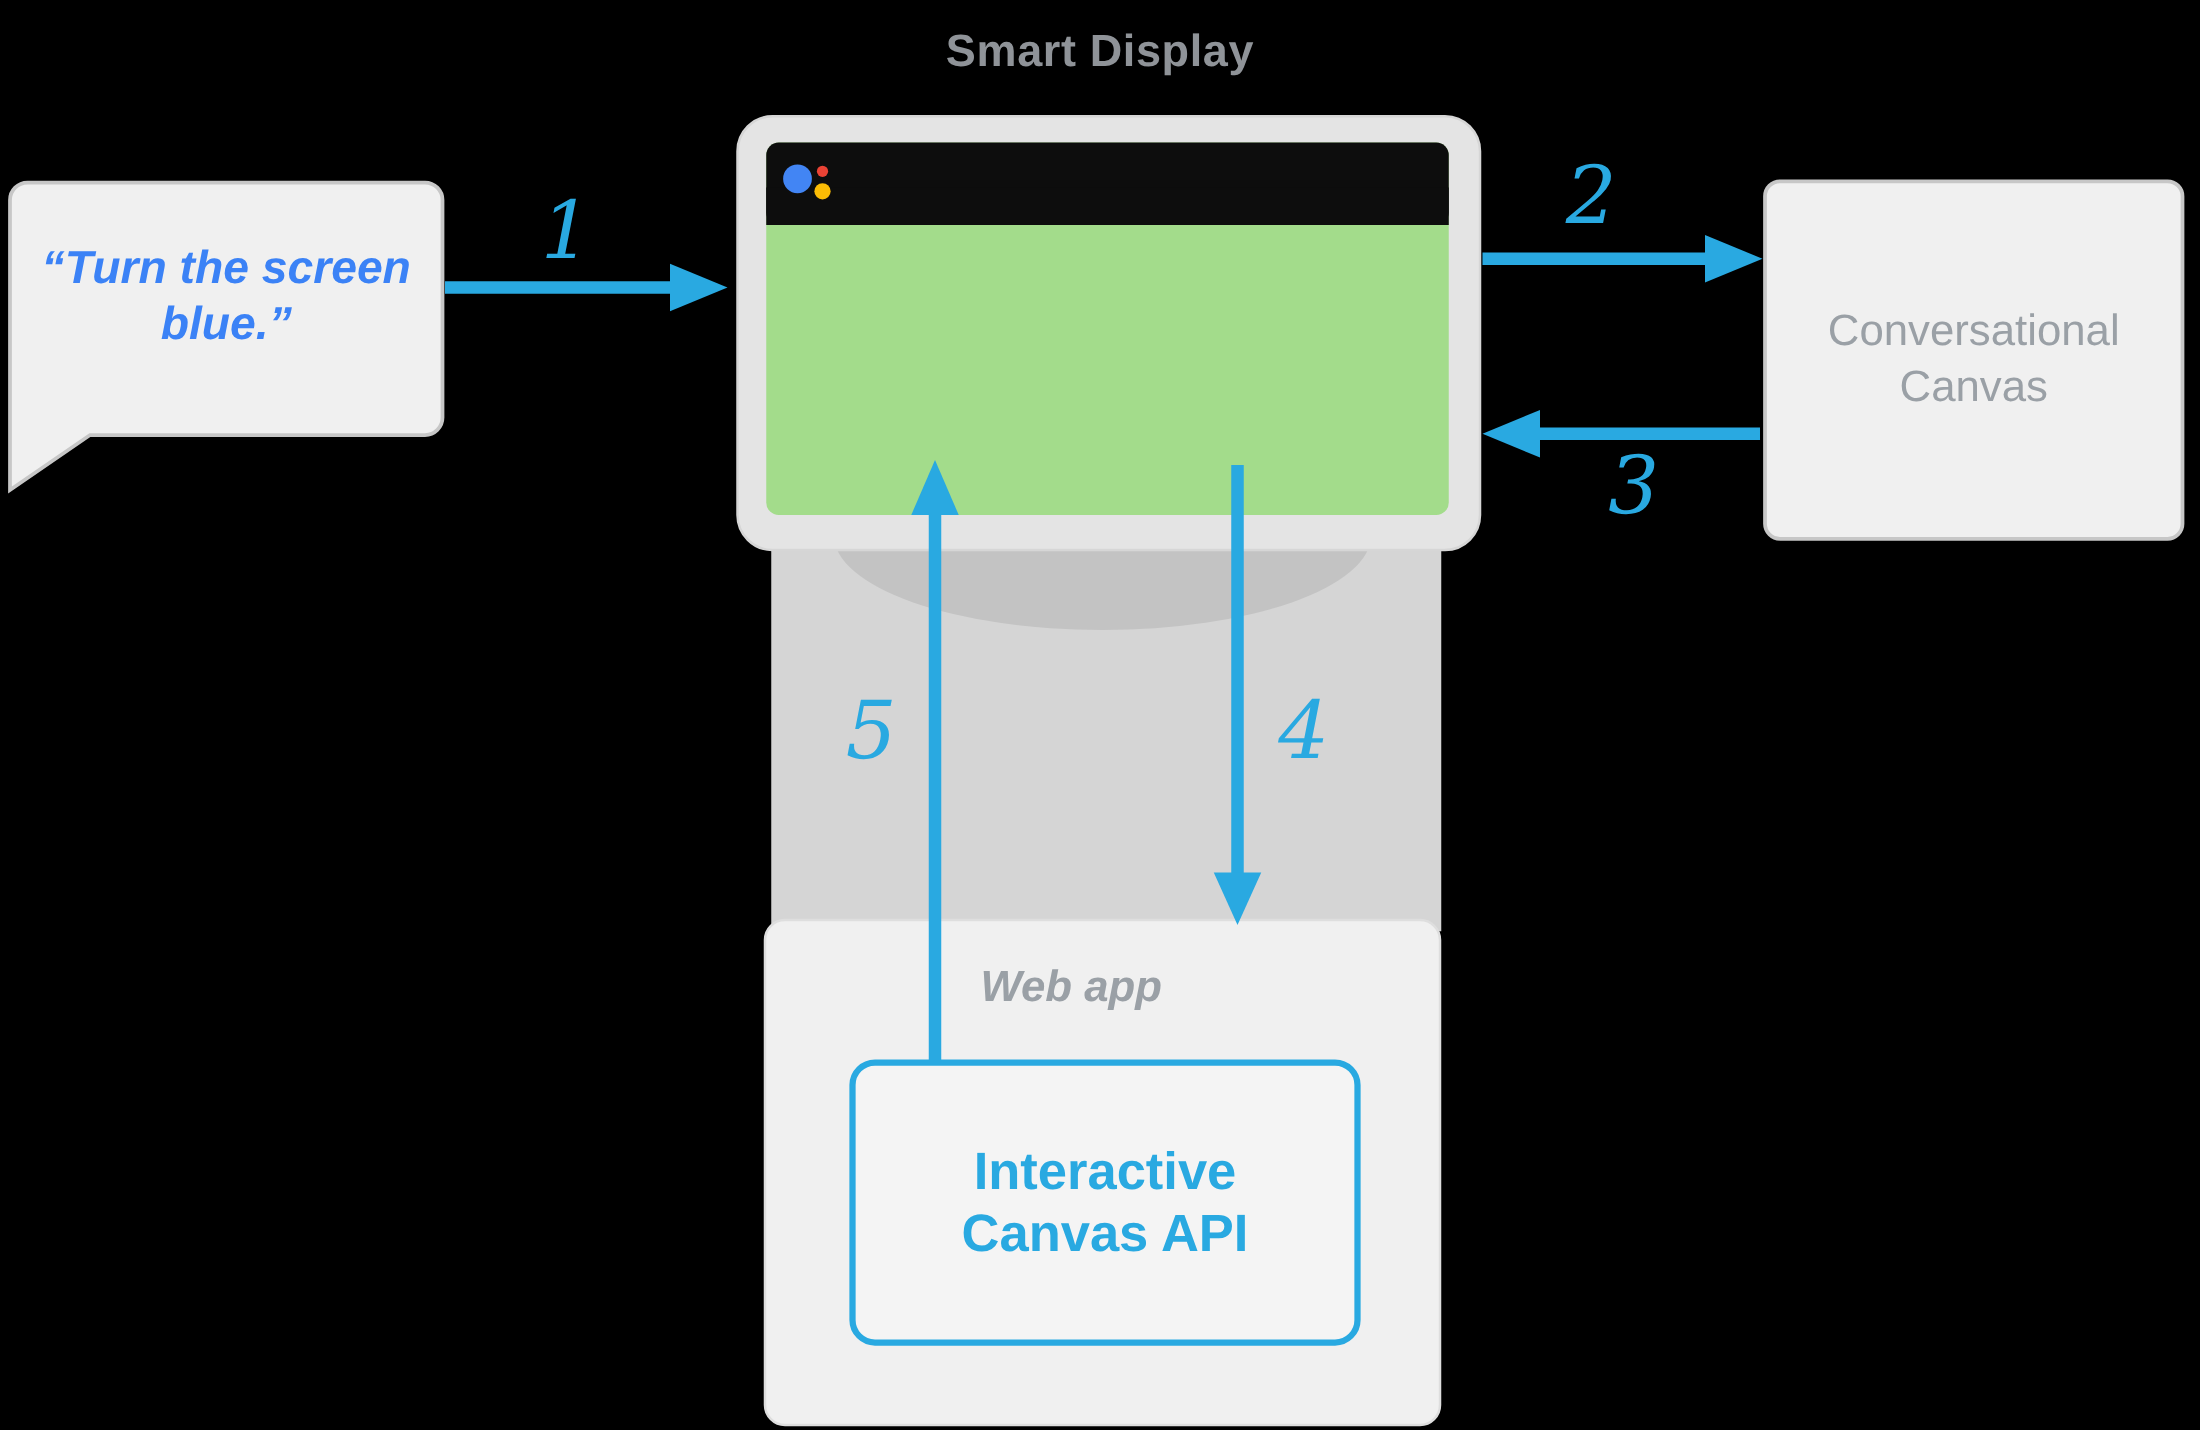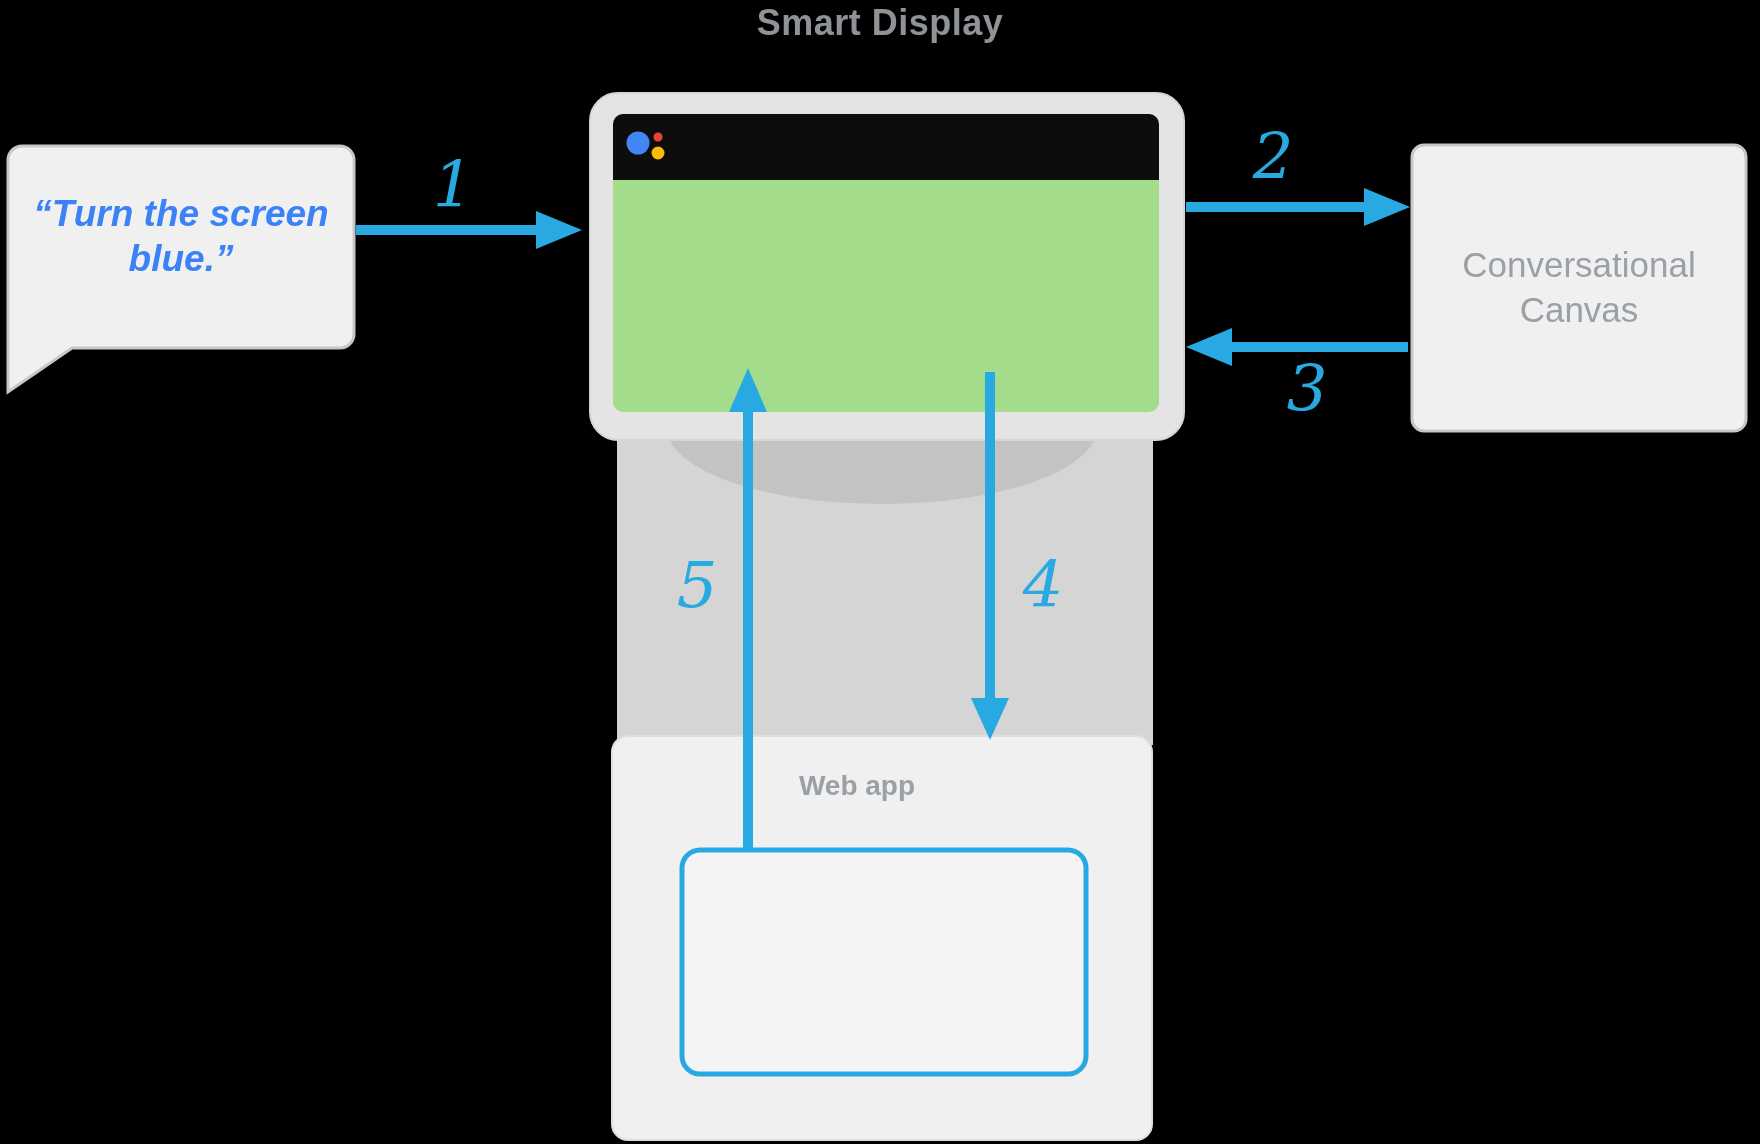--- a/index.html
+++ b/index.html
@@ -7,34 +7,34 @@
     position:relative;
     width:1760px;height:1144px;
     background:#000;
     overflow:hidden;
     font-family:"Liberation Sans", sans-serif;
   }
   #shapes{position:absolute;left:0;top:0;z-index:1;}
   .txt{position:absolute;z-index:10;color:#9aa0a6;}
   .center-flex{display:flex;align-items:center;justify-content:center;text-align:center;}
   #title{
-    left:0;top:2px;width:1760px;text-align:center;
+    left:0;top:20px;width:1760px;text-align:center;
     font-size:36px;font-weight:bold;color:#8f9398;letter-spacing:.5px;
   }
   #bubble-text{
     left:18px;top:138px;width:326px;height:196px;
     font-size:37px;font-weight:600;line-height:1.22;color:#3b82f6;font-style:italic;
   }
   #conv-text{
     left:1418px;top:149px;width:322px;height:278px;
     font-size:35px;font-weight:500;line-height:1.28;color:#9aa0a6;
   }
   #webapp-text{
     left:612px;top:770px;width:490px;text-align:center;
-    font-size:28px;font-weight:600;color:#9aa0a6;
+    font-size:35px;font-weight:600;color:#9aa0a6;font-style:italic;
   }
   #canvas-text{
     left:682px;top:850px;width:404px;height:224px;
     font-size:42px;font-weight:bold;line-height:1.2;color:#29a9e1;
   }
   .step-num{
     position:absolute;z-index:11;width:90px;text-align:center;
     font-family:"DejaVu Serif", serif;font-style:italic;
     font-size:64px;color:#29a9e1;
   }
@@ -103,20 +103,26 @@
   </svg>
 
   <div class="txt" id="title">Smart Display</div>
 
   <div class="txt center-flex" id="bubble-text">“Turn the screen blue.”</div>
 
   <div class="txt center-flex" id="conv-text">Conversational Canvas</div>
 
   <div class="txt" id="webapp-text">Web app</div>
 
+  <div class="txt center-flex" id="canvas-text">
+    <div>
+      <div>Interactive</div>
+      <div>Canvas API</div>
+    </div>
+  </div>
 
   <div class="step-num" id="num-1">1</div>
   <div class="step-num" id="num-2">2</div>
   <div class="step-num" id="num-3">3</div>
   <div class="step-num" id="num-4">4</div>
   <div class="step-num" id="num-5">5</div>
 
 </div>
 
 </body></html>

